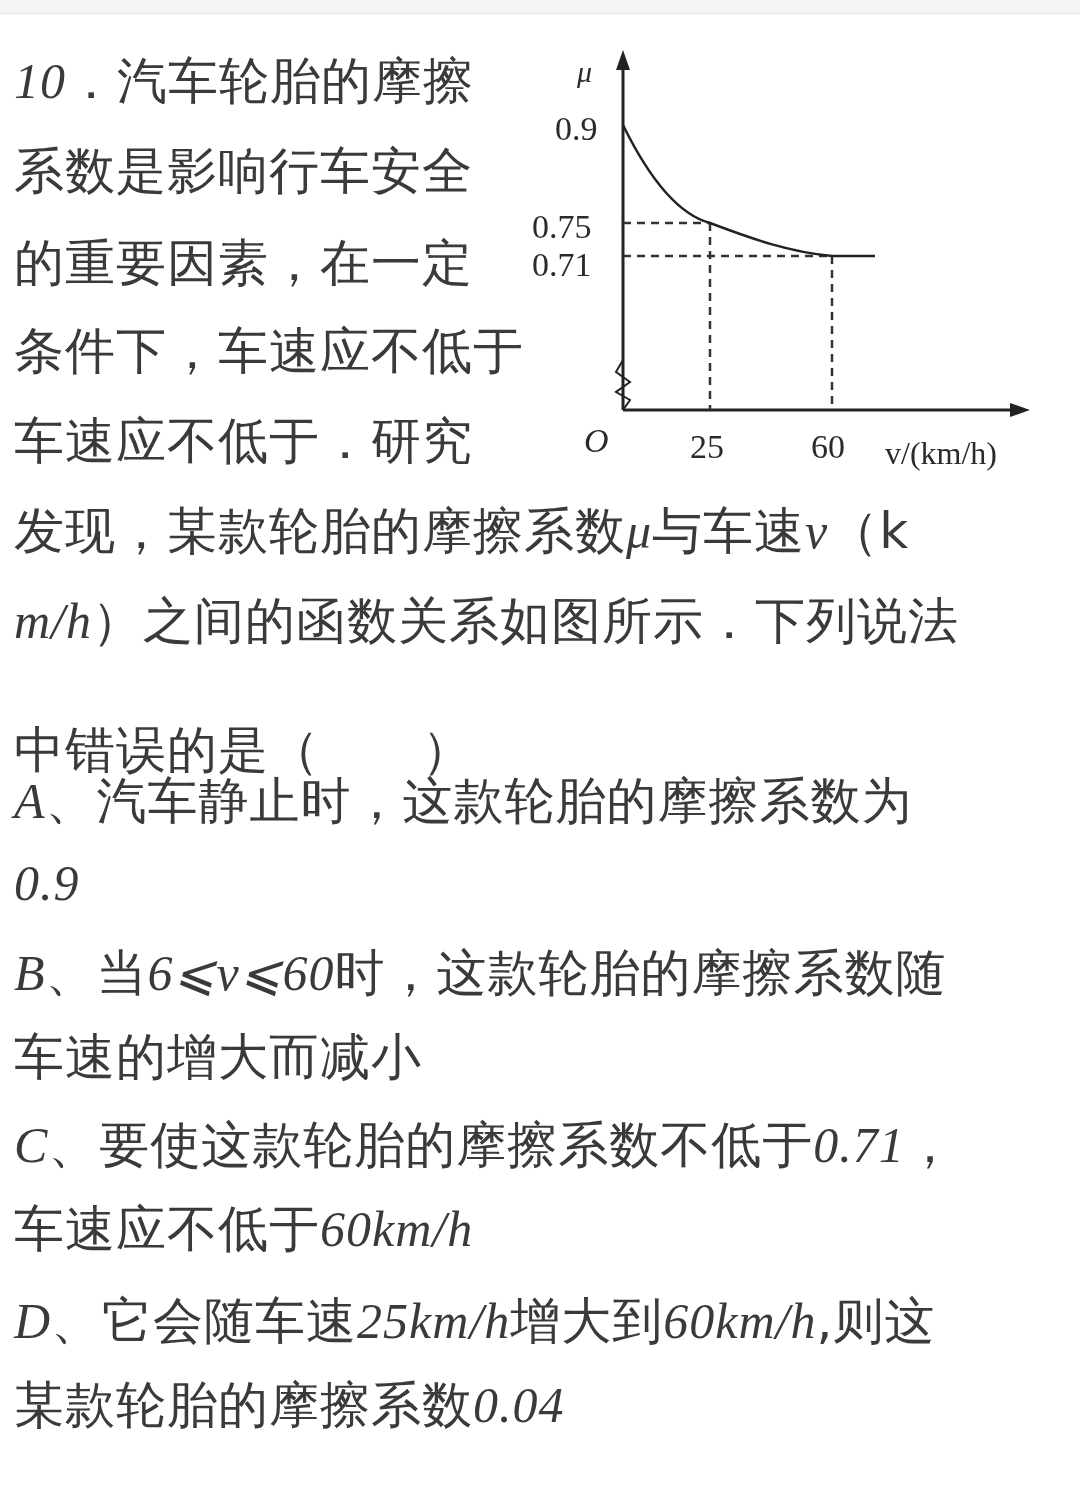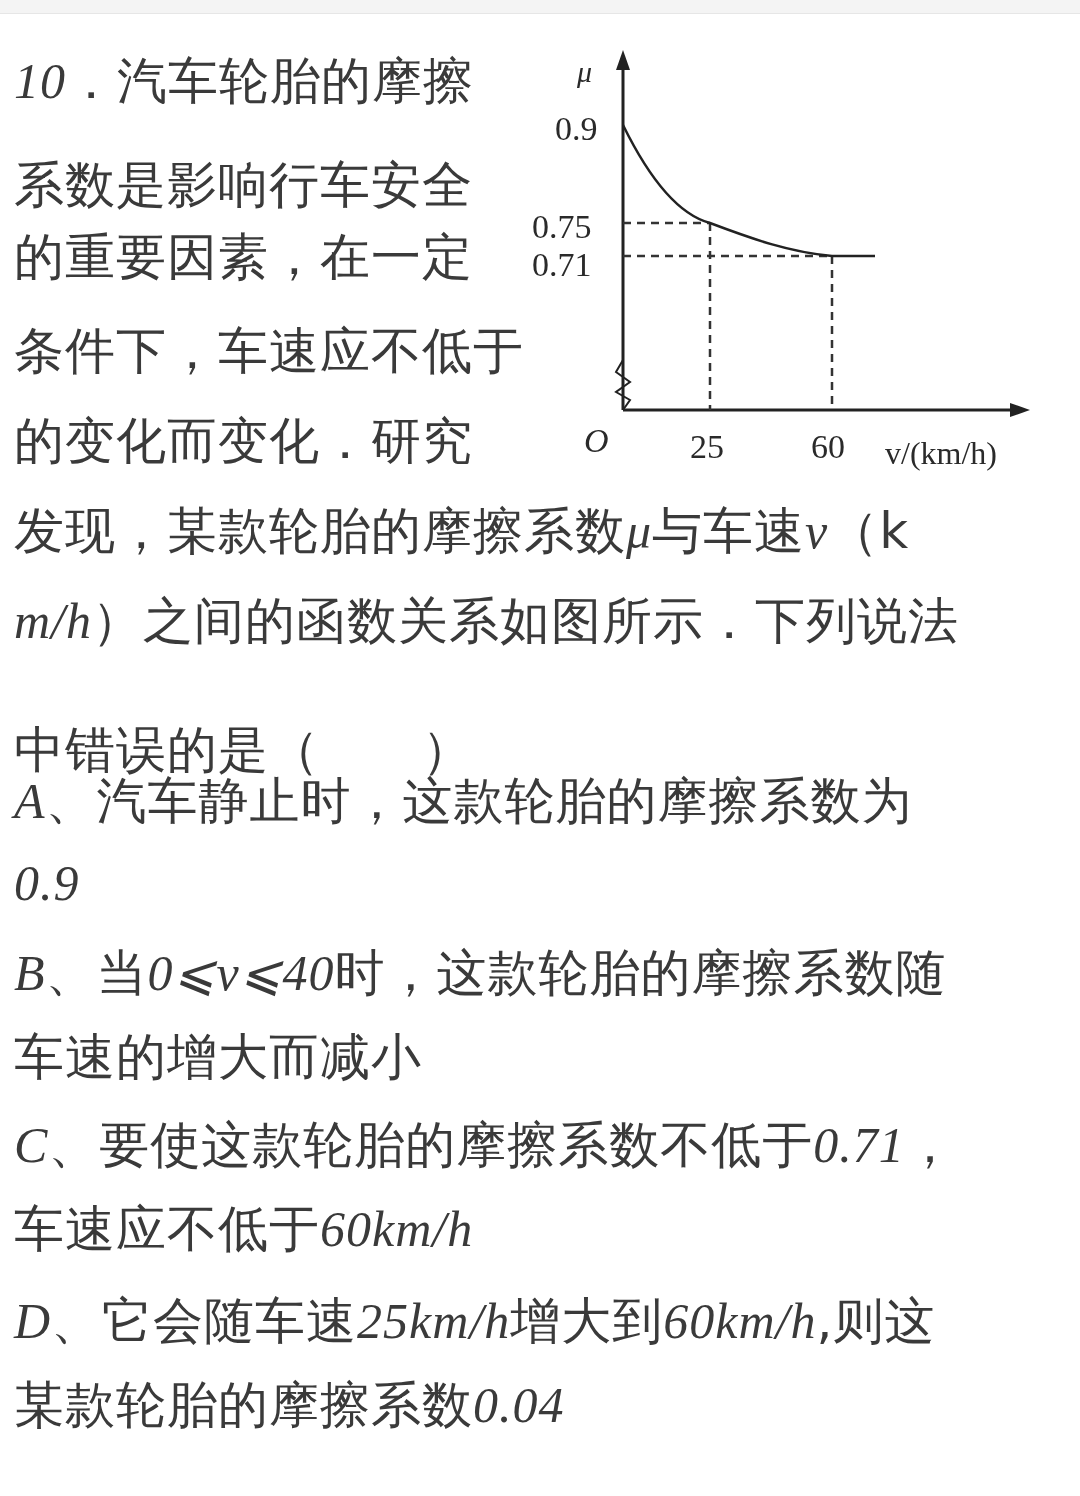--- a/index.html
+++ b/index.html
@@ -10,32 +10,32 @@
   .m{font-family:"Liberation Serif","DejaVu Serif",serif;font-style:italic;}
   .chart{position:absolute;left:520px;top:40px;width:560px;height:440px;}
   .chart text{font-family:"Liberation Serif","DejaVu Serif",serif;fill:#2a2a2a;}
 </style>
 </head>
 <body>
 
 <div class="topbar"></div>
 
 <div class="line" style="top:36px"><span class="m">10</span><span>．汽车轮胎的摩擦</span></div>
-<div class="line" style="top:140px">系数是影响行车安全</div>
-<div class="line" style="top:212px">的重要因素，在一定</div>
+<div class="line" style="top:126px">系数是影响行车安全</div>
+<div class="line" style="top:218px">的重要因素，在一定</div>
 <div class="line" style="top:306px">条件下，车速应不低于</div>
-<div class="line" style="top:396px">的变化而变化．研究</div>
+<div class="line" style="top:396px">车速应不低于．研究</div>
 <div class="line" style="top:486px"><span>发现，某款轮胎的摩擦系数</span><span class="m">μ</span><span>与车速</span><span class="m">v</span><span>（k</span></div>
 <div class="line" style="top:576px"><span class="m">m/h</span><span>）之间的函数关系如图所示．下列说法</span></div>
 <div class="line" style="top:705px">中错误的是（　　）</div>
 
 <div class="line" style="top:756px"><span class="m">A</span><span>、</span><span>汽车静止时，这款轮胎的摩擦系数为</span></div>
 <div class="line" style="top:838px"><span class="m">0.9</span></div>
 
-<div class="line" style="top:928px"><span class="m">B</span><span>、</span><span>当</span><span class="m">0⩽v⩽40</span><span>时，这款轮胎的摩擦系数随</span></div>
+<div class="line" style="top:928px"><span class="m">B</span><span>、</span><span>当</span><span class="m">6⩽v⩽60</span><span>时，这款轮胎的摩擦系数随</span></div>
 <div class="line" style="top:1012px">车速的增大而减小</div>
 
 <div class="line" style="top:1100px"><span class="m">C</span><span>、</span><span>要使这款轮胎的摩擦系数不低于</span><span class="m">0.71</span><span>，</span></div>
 <div class="line" style="top:1184px"><span>车速应不低于</span><span class="m">60km/h</span></div>
 
 <div class="line" style="top:1276px"><span class="m">D</span><span>、</span><span>它会随车速</span><span class="m">25km/h</span><span>增大到</span><span class="m">60km/h</span><span>,则这</span></div>
 <div class="line" style="top:1360px"><span>某款轮胎的摩擦系数</span><span class="m">0.04</span></div>
 
 <svg class="chart" viewBox="0 0 560 440">
 

